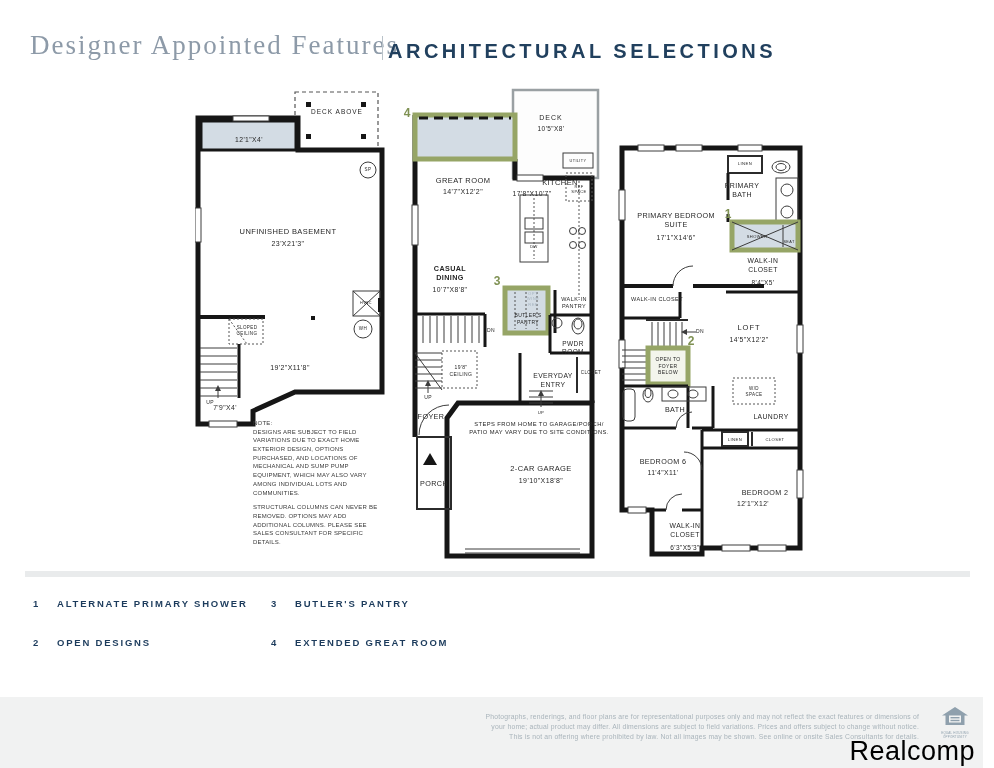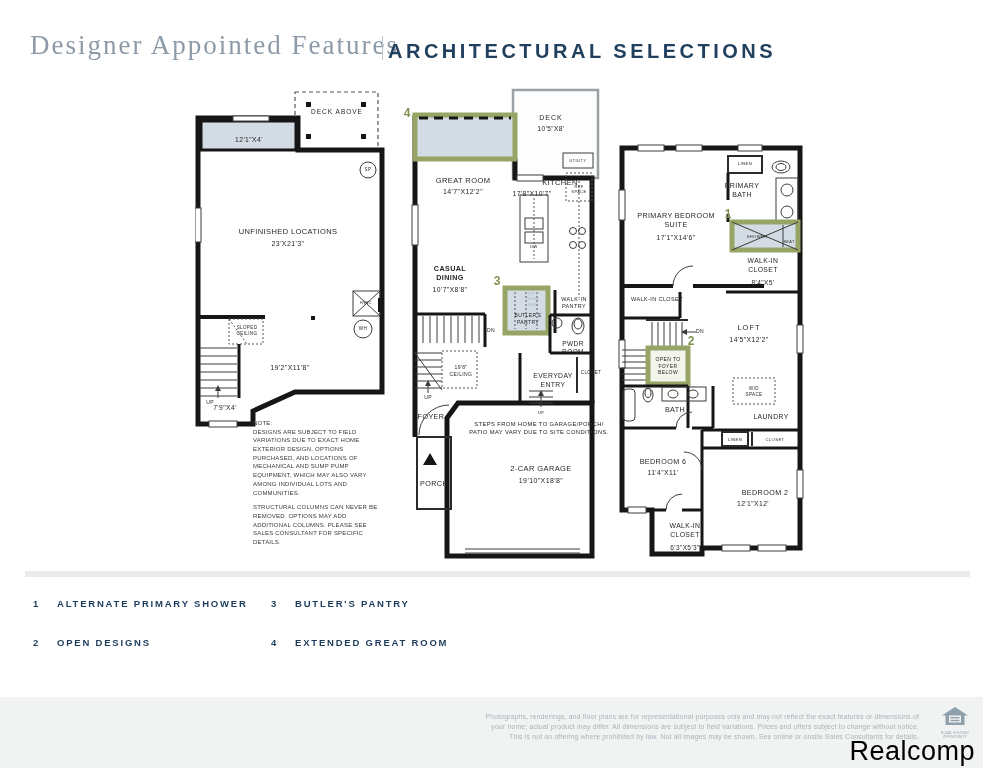--- a/index.html
+++ b/index.html
@@ -83,21 +83,21 @@
       <path d="M5,260 H42 M5,268 H42 M5,276 H42 M5,284 H42 M5,292 H42 M5,300 H42 M5,308 H42" class="t1"></path>
       <path d="M44,256 V310" class="w3"></path>
       <path d="M23,310 V300" class="t1"></path>
         <polygon points="23,297 20,303 26,303" fill="#3c3c3c"></polygon>
     </g>
   </svg>
 
   <div class="fl" style="left:337px;top:112px;font-size:6.5px;letter-spacing:1px;">DECK ABOVE</div>
   <div class="fl" style="left:249px;top:140px;font-size:6.8px;">12'1"X4'</div>
   <div class="fl" style="left:368px;top:170px;font-size:4.5px;">SP</div>
-  <div class="fl" style="left:288px;top:232px;font-size:7.5px;">UNFINISHED LOCATIONS</div>
+  <div class="fl" style="left:288px;top:232px;font-size:7.5px;">UNFINISHED BASEMENT</div>
   <div class="fl" style="left:288px;top:244px;font-size:7px;">23'X21'3"</div>
   <div class="fl" style="left:366px;top:303px;font-size:3.8px;">HVAC</div>
   <div class="fl" style="left:363px;top:329px;font-size:4.5px;">WH</div>
   <div class="fl flw" style="left:247px;top:331px;font-size:4.5px;width:34px;">SLOPED CEILING</div>
   <div class="fl" style="left:290px;top:368px;font-size:7px;">19'2"X11'8"</div>
   <div class="fl" style="left:210px;top:402px;font-size:5px;">UP</div>
   <div class="fl" style="left:225px;top:408px;font-size:6.8px;">7'9"X4'</div>
   <div class="note">
     <div style="margin-bottom:0;">NOTE:</div>
     <div>DESIGNS ARE SUBJECT TO FIELD VARIATIONS DUE TO EXACT HOME EXTERIOR DESIGN, OPTIONS PURCHASED, AND LOCATIONS OF MECHANICAL AND SUMP PUMP EQUIPMENT, WHICH MAY ALSO VARY AMONG INDIVIDUAL LOTS AND COMMUNITIES.</div>

